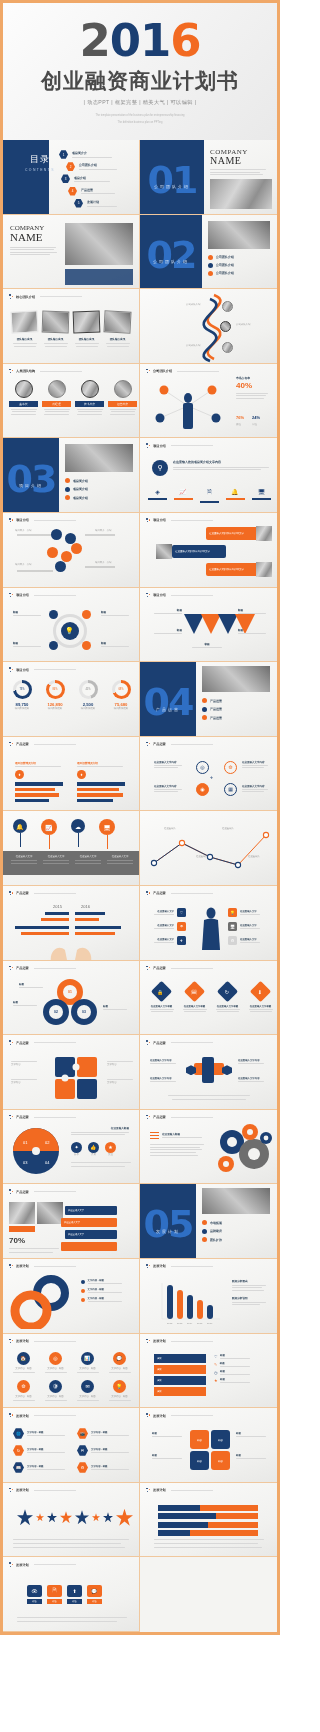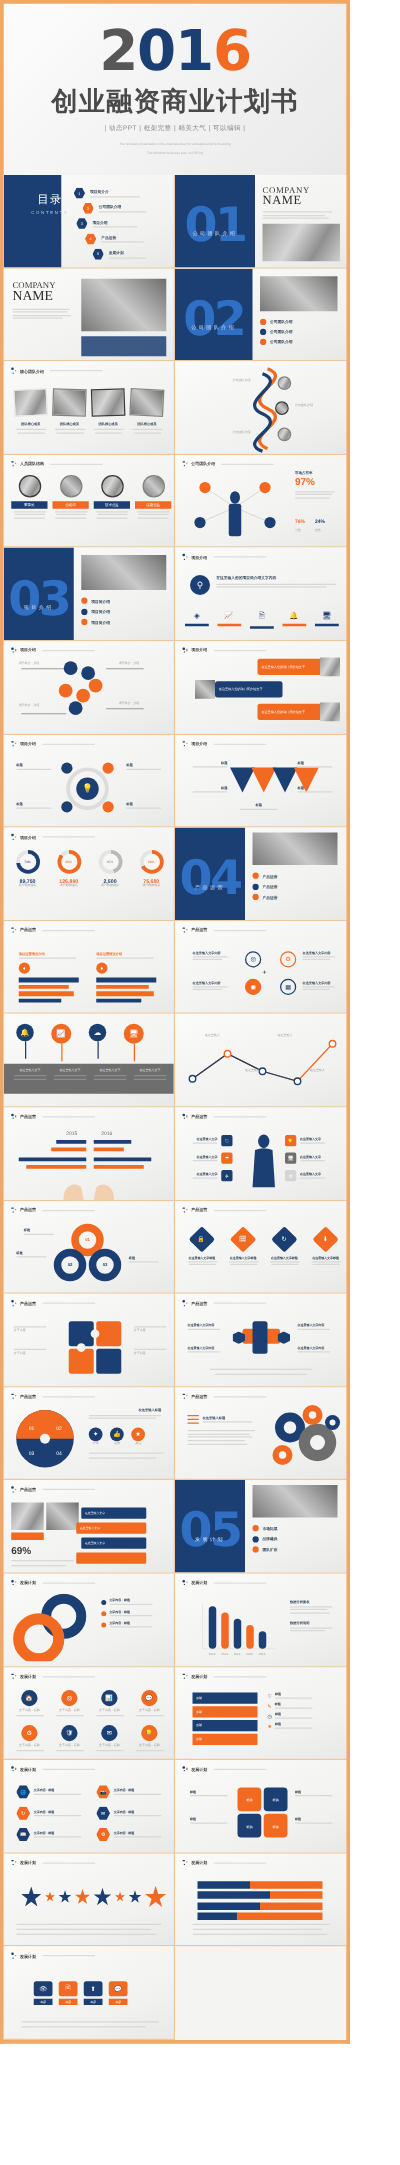--- a/index.html
+++ b/index.html
@@ -306,21 +306,21 @@
         <line x1="44" y1="28" x2="72" y2="40" stroke="#cfcfcf" stroke-width=".6"></line>
         <circle cx="20" cy="12" r="4.5" fill="#f26a21"></circle>
           <circle cx="68" cy="12" r="4.5" fill="#f26a21"></circle>
         <circle cx="16" cy="40" r="4.5" fill="#1b3f72"></circle>
           <circle cx="72" cy="40" r="4.5" fill="#1b3f72"></circle>
         <ellipse cx="44" cy="20" rx="4" ry="5" fill="#1b3f72"></ellipse>
         <rect x="39" y="25" width="10" height="26" rx="2" fill="#1b3f72"></rect>
       </svg>
       <div style="position:absolute;left:96px;top:12px">
         <div class="mini-b" style="font-size:2.8px">市场占有率</div>
-        <div style="font-size:8px;font-weight:bold;color:#f26a21;margin-top:1px">97%</div>
+        <div style="font-size:8px;font-weight:bold;color:#f26a21;margin-top:1px">40%</div>
         <div class="txtline" style="width:32px;margin-top:3px"></div>
         <div class="txtline" style="width:30px;margin-top:1.5px"></div>
         <div class="txtline" style="width:28px;margin-top:1.5px"></div>
         <div style="display:flex;gap:8px;margin-top:6px">
           <div><span style="color:#f26a21;font-size:4px;font-weight:bold">76%</span><div class="mini">男性</div></div>
           <div><span style="color:#1b3f72;font-size:4px;font-weight:bold">24%</span><div class="mini">女性</div></div>
         </div>
       </div>
     </div>
 
@@ -1021,21 +1021,21 @@
             <i></i>
             <i></i>
             <i></i>
           </span>
           <span class="t">产品运营</span>
           <span class="ln"></span>
         </div>
       <div class="photo" style="position:absolute;left:6px;top:18px;width:26px;height:22px"></div>
       <div class="photo2" style="position:absolute;left:34px;top:18px;width:26px;height:22px"></div>
       <div class="orange" style="position:absolute;left:6px;top:42px;width:26px;height:6px"></div>
-      <div style="position:absolute;left:6px;top:52px;font-size:8px;font-weight:bold;color:#3a3a3a">69%</div>
+      <div style="position:absolute;left:6px;top:52px;font-size:8px;font-weight:bold;color:#3a3a3a">70%</div>
       <div class="txtline" style="position:absolute;left:6px;top:64px;width:50px"></div>
       <div class="txtline" style="position:absolute;left:6px;top:68px;width:44px"></div>
       <div class="blue" style="position:absolute;left:62px;top:22px;width:52px;height:9px;border-radius:1px;display:flex;align-items:center;padding-left:3px">
           <span style="font-size:2.3px;color:#fff">在这里输入文字</span>
         </div>
       <div class="orange" style="position:absolute;left:58px;top:34px;width:56px;height:9px;border-radius:1px;display:flex;align-items:center;padding-left:3px">
           <span style="font-size:2.3px;color:#fff">在这里输入文字</span>
         </div>
       <div class="blue" style="position:absolute;left:62px;top:46px;width:52px;height:9px;border-radius:1px;display:flex;align-items:center;padding-left:3px">
           <span style="font-size:2.3px;color:#fff">在这里输入文字</span>

